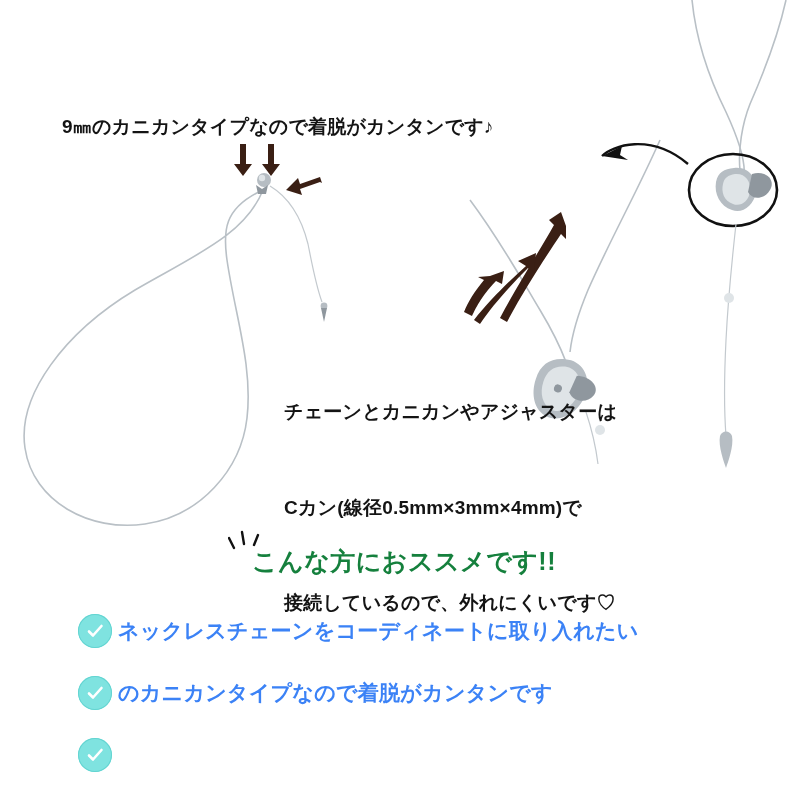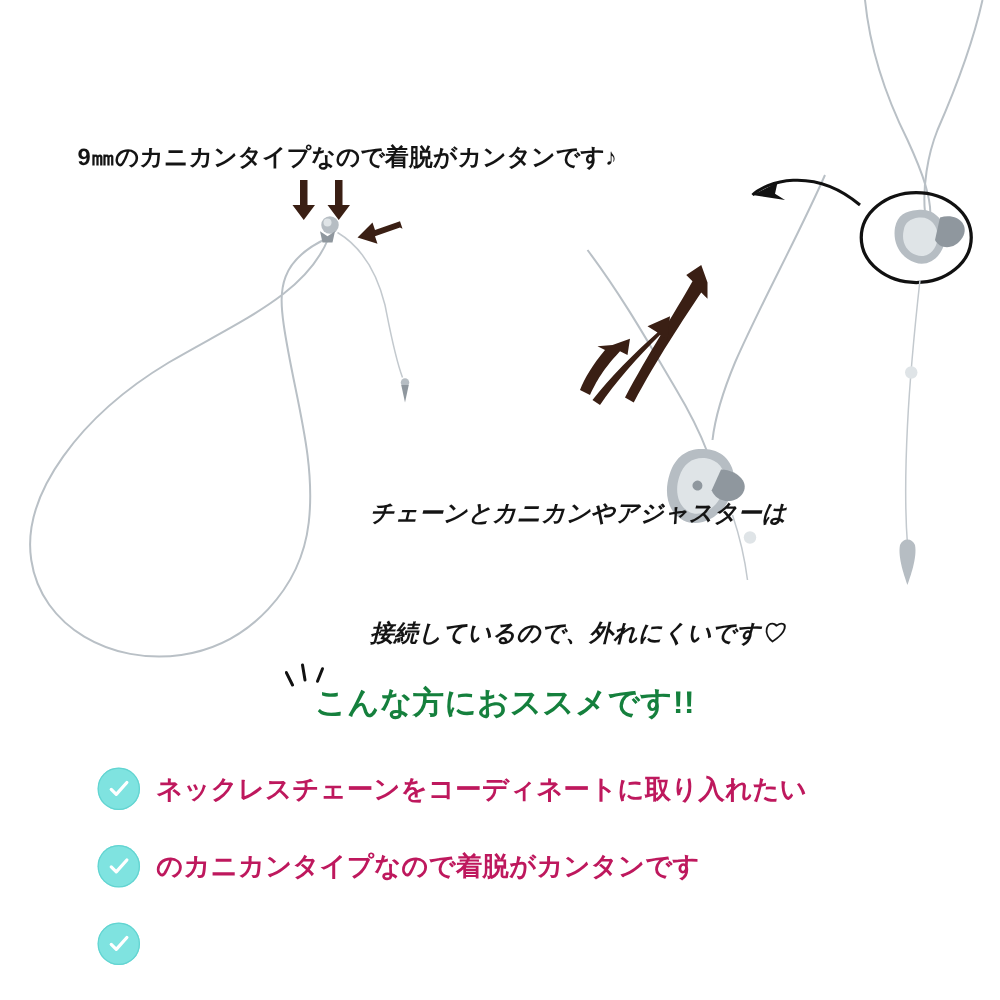--- a/index.html
+++ b/index.html
@@ -31,29 +31,28 @@
     line-height: 1.62;
     letter-spacing: 0.2px;
     color: #141414;
     white-space: pre;
   }
   .top-copy div { white-space: pre; }
 
   
   .mid-copy {
     position: absolute;
-    left: 296px;
+    left: 284px;
     top: 332px;
     font-size: 19px;
     font-weight: bold;
     line-height: 1.68;
     letter-spacing: 0.2px;
     color: #141414;
     white-space: pre;
-    font-style: italic;
   }
   .mid-copy div { white-space: pre; }
 
   
   .headline {
     position: absolute;
     left: 252px;
     top: 545px;
     font-size: 25px;
     font-weight: bold;
@@ -87,25 +86,25 @@
     border-radius: 50%;
     background: #7fe3e0;
     display: flex;
     align-items: center;
     justify-content: center;
     flex: 0 0 auto;
     box-shadow: 0 0 0 1px #63d4d1 inset;
   }
   .check-badge svg { display: block; }
   .bullet-text {
-    margin-left: 13px;
+    margin-left: 6px;
     font-size: 21px;
     font-weight: bold;
     letter-spacing: 0.3px;
-    color: #be185d;
+    color: #3b82f6;
     white-space: pre;
   }
 
   
   .photos { position: absolute; inset: 0; }
   svg.art { position: absolute; overflow: visible; }
 
   .chain-line {
     fill: none;
     stroke: #b9c0c6;
@@ -191,20 +190,21 @@
       <path class="metal-mid" d="M120,436 C122,430 130,430 132,436 C134,446 128,462 126,468 C124,462 118,446 120,436 Z"></path>
     </svg>
   </div>
 
   <div class="top-copy">
     <div>9㎜のカニカンタイプなので着脱がカンタンです♪</div>
   </div>
 
   <div class="mid-copy">
     <div>チェーンとカニカンやアジャスターは</div>
+    <div>Cカン(線径0.5mm×3mm×4mm)で</div>
     <div>接続しているので、外れにくいです♡</div>
   </div>
 
   <svg class="sparkle" viewBox="0 0 36 32">
     <g stroke="#111111" stroke-width="2.4" stroke-linecap="round">
       <line x1="6" y1="20" x2="1" y2="10"></line>
       <line x1="16" y1="16" x2="14" y2="4"></line>
       <line x1="26" y1="17" x2="30" y2="7"></line>
     </g>
   </svg>

